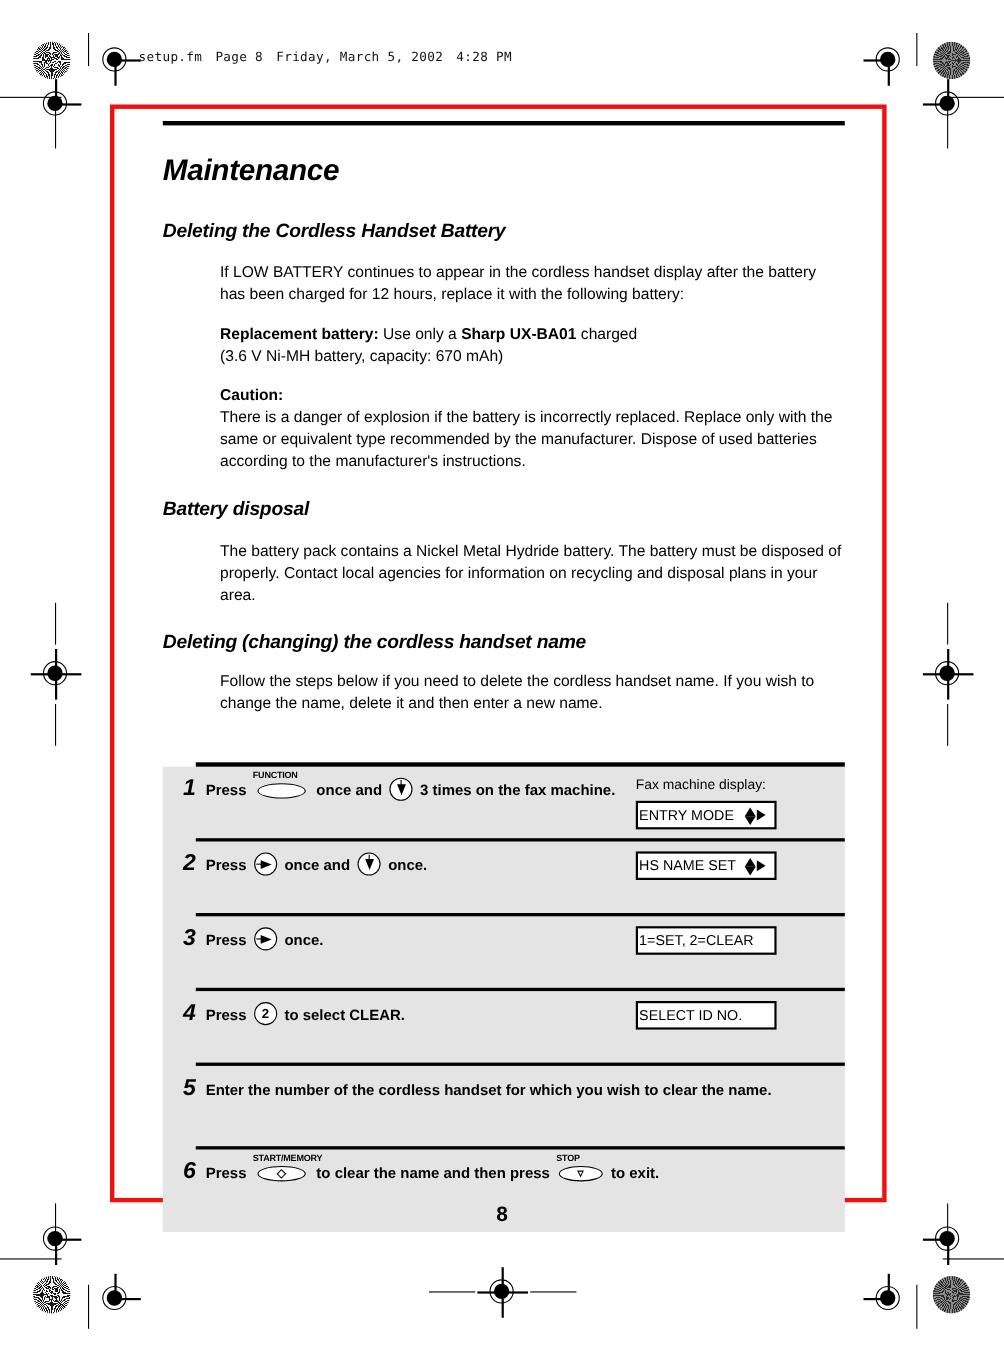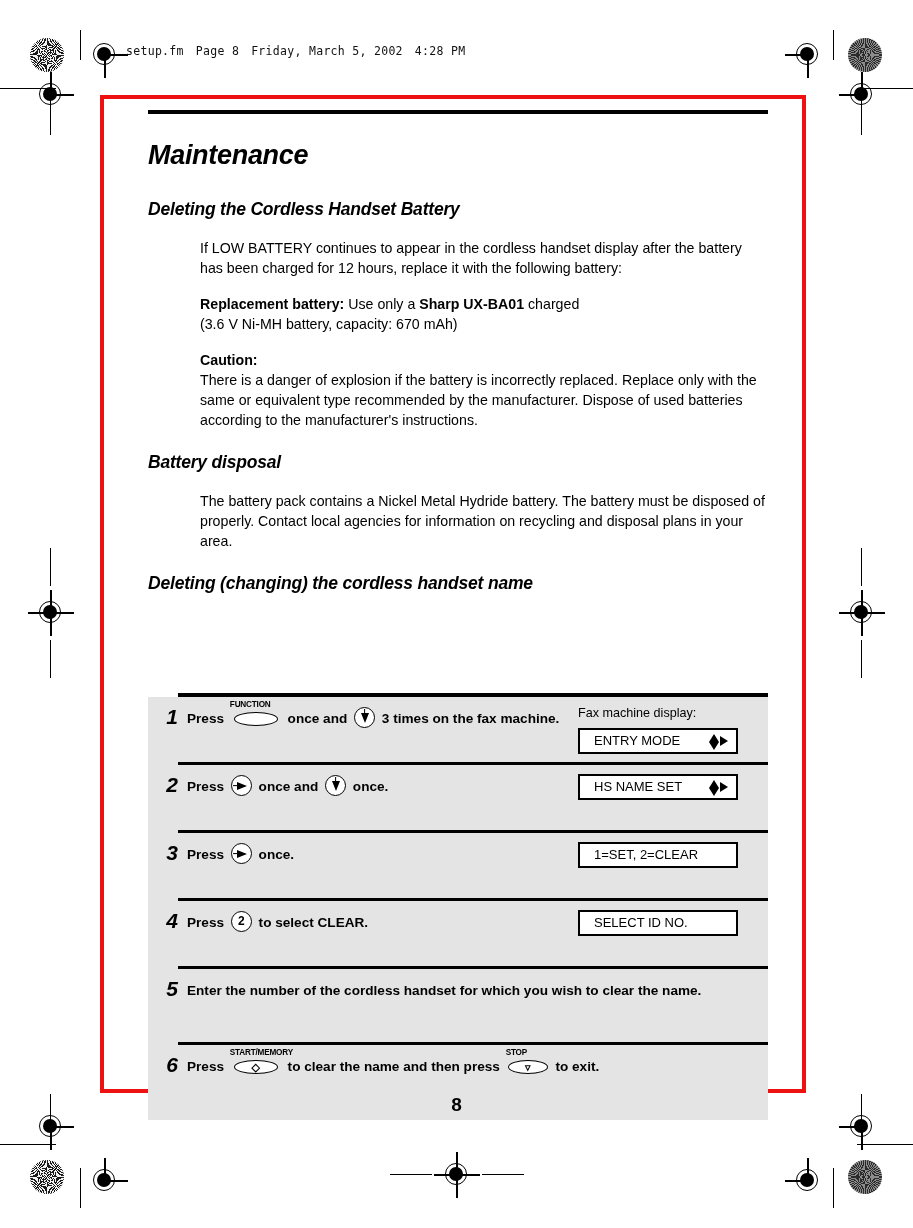--- a/index.html
+++ b/index.html
@@ -288,23 +288,23 @@
     font-size: 12.6px;
     font-weight: normal;
     margin-bottom: 7px;
     line-height: 15px;
   }
   .disp-box {
     position: relative;
     border: 2.2px solid #000;
     background: #fff;
     box-sizing: border-box;
-    width: 160px;
+    width: 128px;
     height: 26px;
-    padding: 0 14px;
+    padding: 0 1px;
     line-height: 22px;
     font-size: 13px;
     font-weight: normal;
     white-space: nowrap;
     overflow: hidden;
   }
   .disp-arrows {
     position: absolute;
     right: 7px;
     top: 2px;
@@ -471,20 +471,21 @@
 
   <p class="para last">
     <b>Caution:</b><br>
     <span>There is a danger of explosion if the battery is incorrectly replaced. Replace only with the same or equivalent type recommended by the manufacturer. Dispose of used batteries according to the manufacturer's instructions.</span>
   </p>
 
   <h2 class="section">Battery disposal</h2>
   <p class="para last">The battery pack contains a Nickel Metal Hydride battery. The battery must be disposed of properly. Contact local agencies for information on recycling and disposal plans in your area.</p>
 
   <h2 class="section tight">Deleting (changing) the cordless handset name</h2>
+  <p class="para">Follow the steps below if you need to delete the cordless handset name. If you wish to change the name, delete it and then enter a new name.</p>
 </div>
 
 <div class="steps">
   <div class="toprule"></div>
 
   <div class="step-row">
     <div class="step-num">1</div>
     <div class="step-body wide">
       <span>Press</span>
       <span class="btn-oval">

